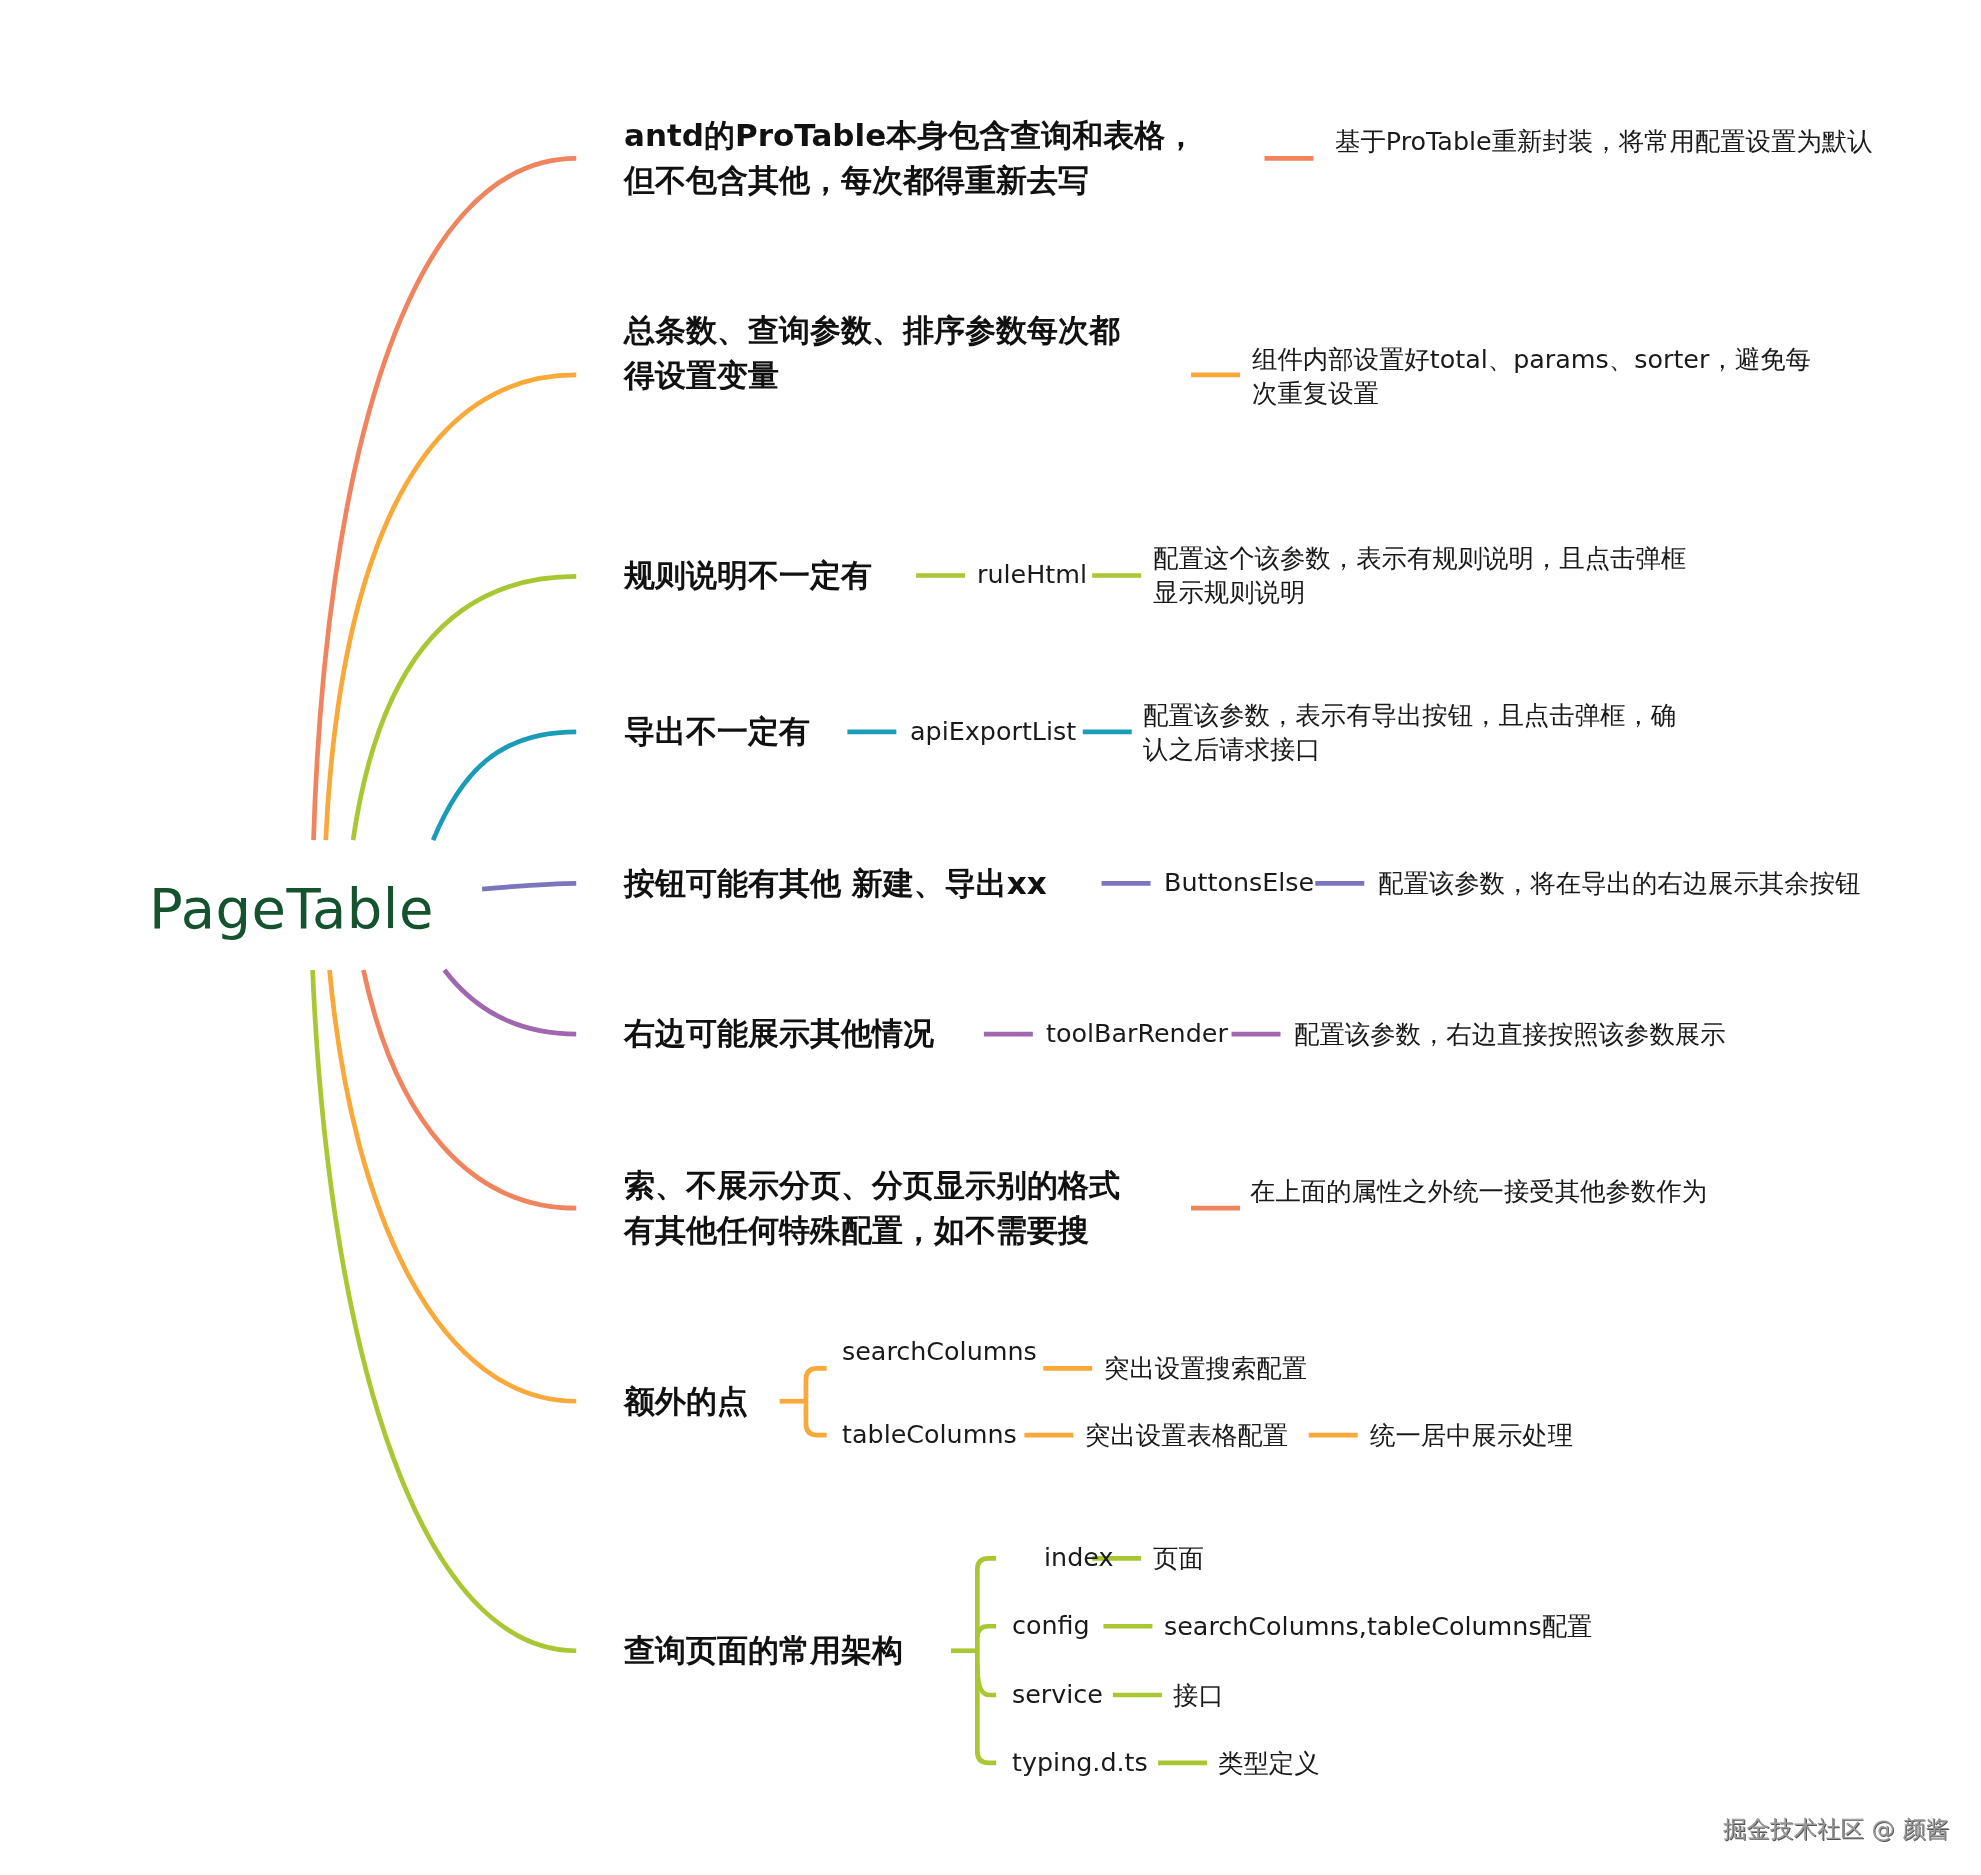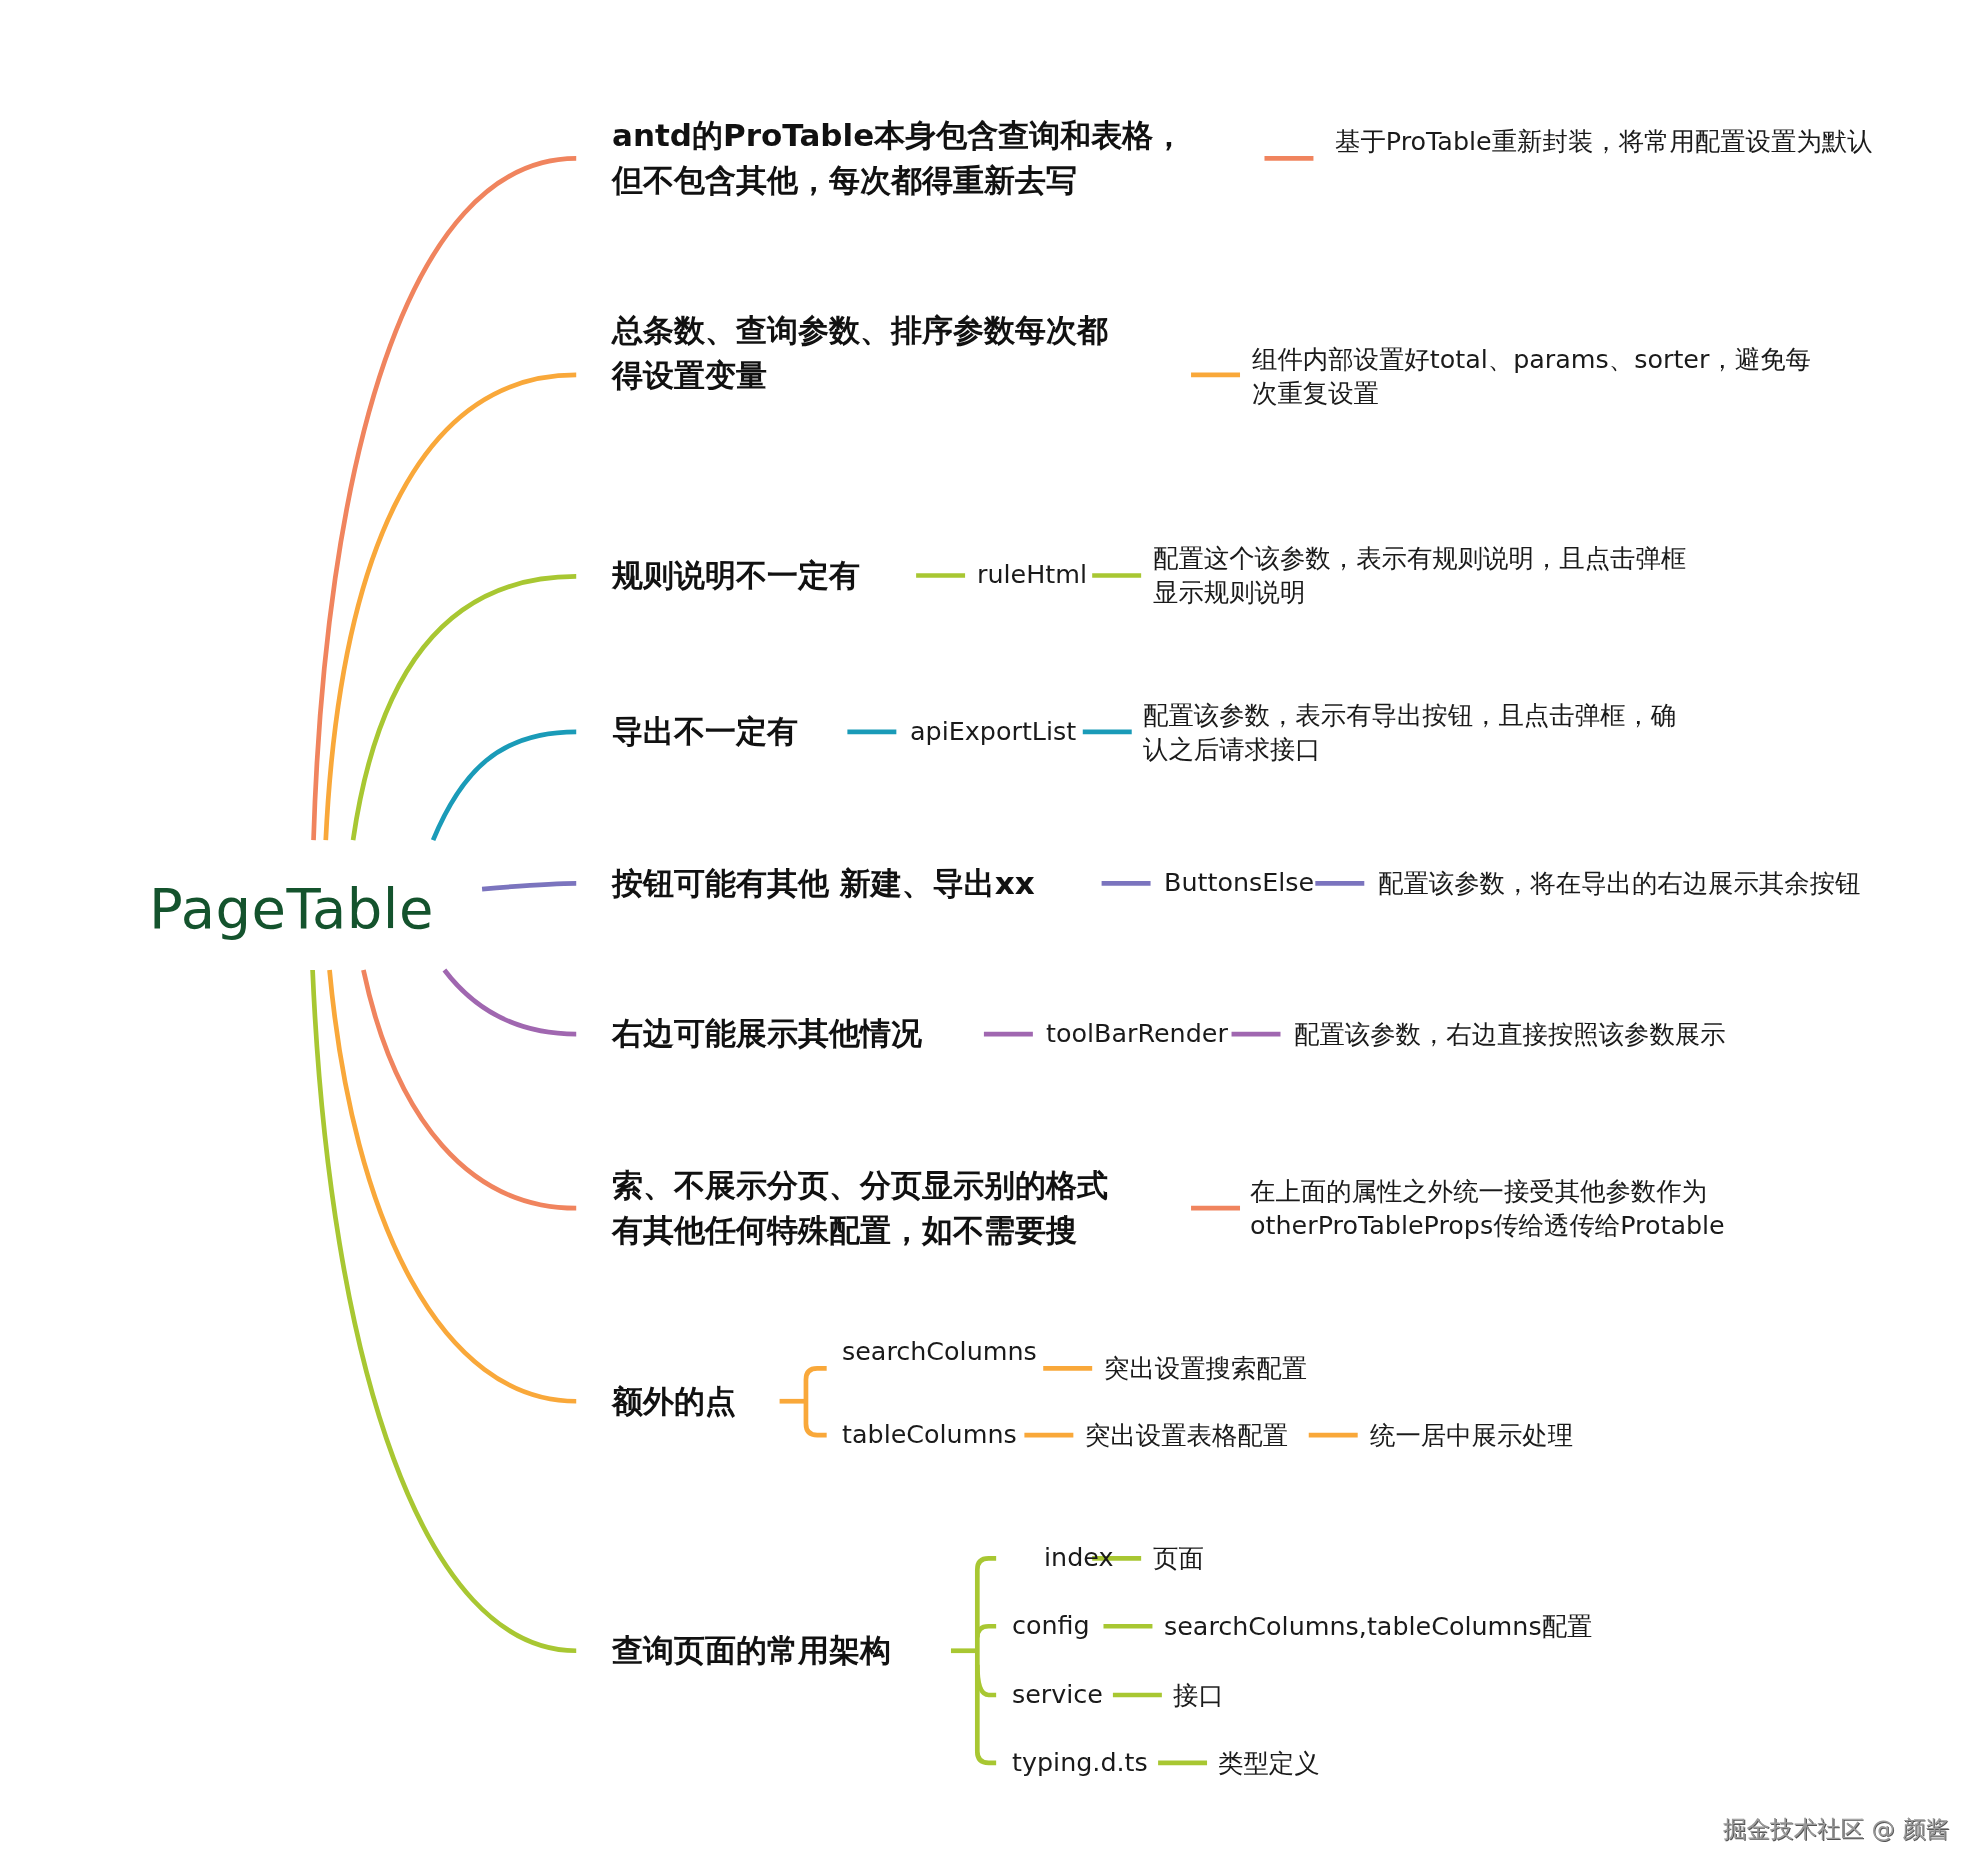--- a/index.html
+++ b/index.html
@@ -1,21 +1,21 @@
 <!DOCTYPE html>
 <html style="font-size:15px"><head>
   <meta charset="utf-8">
   <style>
     html, body { margin: 0; padding: 0; background: #ffffff; }
     body { width: 1981px; height: 1876px; position: relative; overflow: hidden;
            font-family: "DejaVu Sans", "Liberation Sans", sans-serif; color: #1a1a1a; }
     svg.links { position: absolute; left: 0; top: 0; width: 1981px; height: 1876px; }
     .t { position: absolute; white-space: nowrap; line-height: 1.35; }
     .root { font-size: 56px; font-weight: 500; color: #14532d; letter-spacing: 0.5px; }
-    .main { font-size: 31px; font-weight: bold; color: #111; line-height: 45px; }
+    .main { font-size: 31px; font-weight: bold; color: #111; line-height: 45px; margin-left: 12px; }
     .sub { font-size: 25.4px; color: #1a1a1a; }
     .note { font-size: 25.4px; color: #1a1a1a; line-height: 34px; }
     .wm { font-size: 23.5px; color: #9a9a9a; text-shadow: 0.9px 0.9px 0 #555, -0.9px -0.9px 0 #fff; }
   </style>
 </head>
 <body>
 
 <svg class="links" viewBox="0 0 2104 1992" xmlns="http://www.w3.org/2000/svg">
   <g fill="none" stroke-width="5" stroke-linecap="butt">
 
@@ -104,21 +104,20 @@
 <div class="t main" style="left:612px; top:1011px;">右边可能展示其他情况</div>
 <div class="t sub" style="left:1046px; top:1016px;">toolBarRender</div>
 <div class="t note" style="left:1294px; top:1017px;">配置该参数，右边直接按照该参数展示</div>
 
 <div class="t main" style="left:612px; top:1163px;">
   <div>索、不展示分页、分页显示别的格式</div>
   <div>有其他任何特殊配置，如不需要搜</div>
 </div>
 <div class="t note" style="left:1250px; top:1174px;">
   <div>在上面的属性之外统一接受其他参数作为</div>
-  <div>otherProTableProps传给透传给Protable</div>
 </div>
 
 <div class="t main" style="left:612px; top:1379px;">额外的点</div>
 <div class="t sub" style="left:842px; top:1334px;">searchColumns</div>
 <div class="t note" style="left:1104px; top:1351px;">突出设置搜索配置</div>
 <div class="t sub" style="left:842px; top:1417px;">tableColumns</div>
 <div class="t note" style="left:1085px; top:1418px;">突出设置表格配置</div>
 <div class="t note" style="left:1370px; top:1418px;">统一居中展示处理</div>
 
 <div class="t main" style="left:612px; top:1628px;">查询页面的常用架构</div>

